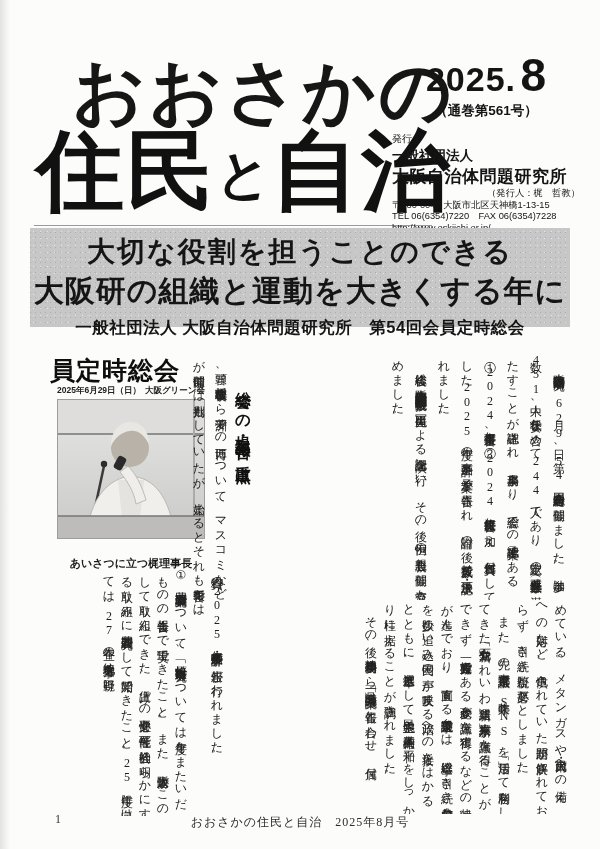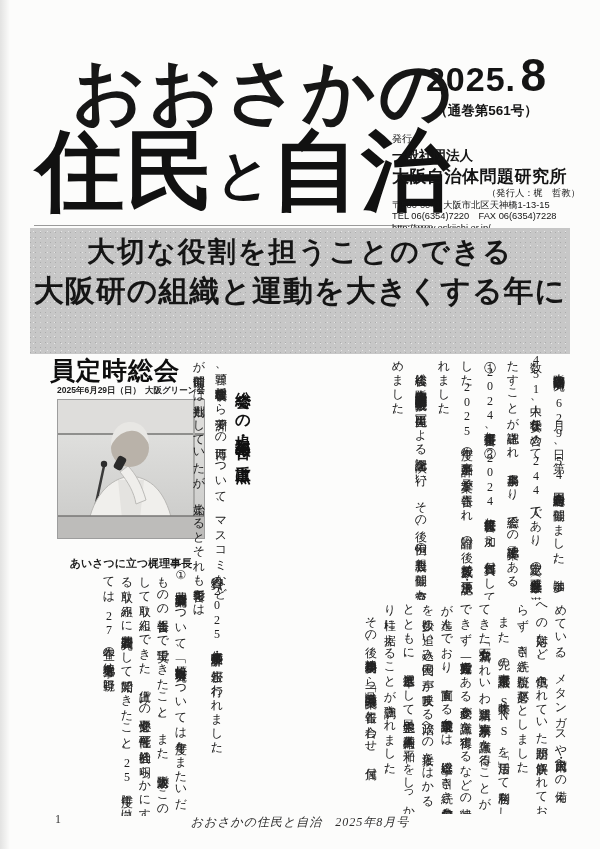--- a/index.html
+++ b/index.html
@@ -36,21 +36,21 @@
   .pub .vol{text-align:center;font-size:13.5px;margin-top:0;font-weight:bold;}
   .pub .lbl{font-size:10px;margin-top:12px;}
   .pub .org1{font-size:13.5px;font-weight:bold;margin-top:1px;}
   .pub .org2{font-size:17px;font-weight:bold;letter-spacing:.5px;}
   .pub .tiny{font-size:9.3px;line-height:11.5px;}
   .pub .r{text-align:right;}
   .pub .gap{margin-top:3px;}
 
   
   .banner{
-    position:absolute;top:228px;left:30px;width:540px;height:126px;
+    position:absolute;top:228px;left:30px;width:540px;height:99px;
     background-color:#c7c7c7;
     background-image:
       radial-gradient(rgba(255,255,255,.55) 12%, rgba(255,255,255,0) 14%),
       radial-gradient(rgba(110,110,110,.30) 14%, rgba(110,110,110,0) 16%);
     background-size:7px 7px,5px 5px;background-position:0 0,3px 2px;
     text-align:center;color:#151515;font-weight:bold;
   }
   .banner .l1{font-size:28px;letter-spacing:2px;margin-top:5px;}
   .banner .l2{font-size:30px;letter-spacing:1px;margin-top:0;}
   .banner .l3{font-size:16.5px;letter-spacing:.5px;margin-top:5px;}
@@ -78,21 +78,21 @@
            font-size:25px;letter-spacing:1px;color:#0e0e0e;margin-left:-7px;}
   .pdate{display:flex;justify-content:space-between;font-size:8.5px;
          font-weight:bold;color:#222;margin:1px 0 2px 0;white-space:nowrap;}
   .pimg{display:block;border:1px solid #9d9d9d;}
   .pcaption{text-align:center;font-size:11px;font-weight:bold;margin-top:17px;
             color:#1a1a1a;}
 
   
   .pagenum{position:absolute;left:55px;bottom:22px;font-size:12px;color:#333;}
   .footline{position:absolute;left:0;right:0;bottom:18px;text-align:center;
-            font-size:12px;letter-spacing:1px;color:#2c2c2c;font-style:italic;}
+            font-size:12px;letter-spacing:1px;color:#2c2c2c;}
 </style>
 </head>
 <body>
 
 <div class="page">
 
 
   <div class="title1">おおさかの</div>
   <div class="title2">
     <span class="big">住民</span><span class="small">と</span><span class="big">自治</span>
@@ -112,20 +112,21 @@
     <div class="tiny">〒530-0041 大阪市北区天神橋1-13-15</div>
     <div class="tiny">TEL 06(6354)7220　FAX 06(6354)7228</div>
     <div class="tiny">http://www.oskjichi.or.jp/</div>
     <div class="tiny gap">定価200円（消費税含む）</div>
     <div class="tiny">会員は会費に含まれます</div>
   </div>
 
   <div class="banner">
     <div class="l1 sans">大切な役割を担うことのできる</div>
     <div class="l2 sans">大阪研の組織と運動を大きくする年に</div>
+    <div class="l3 sans">一般社団法人 大阪自治体問題研究所　第54回会員定時総会</div>
   </div>
 
   <div class="photo">
     <div class="pbanner">員定時総会</div>
     <div class="pdate sans">
       <span>2025年6月29日（日）</span>
       <span>大阪グリーン会</span>
     </div>
     <svg class="pimg" width="146" height="138" viewBox="0 0 146 138">
       <defs>

